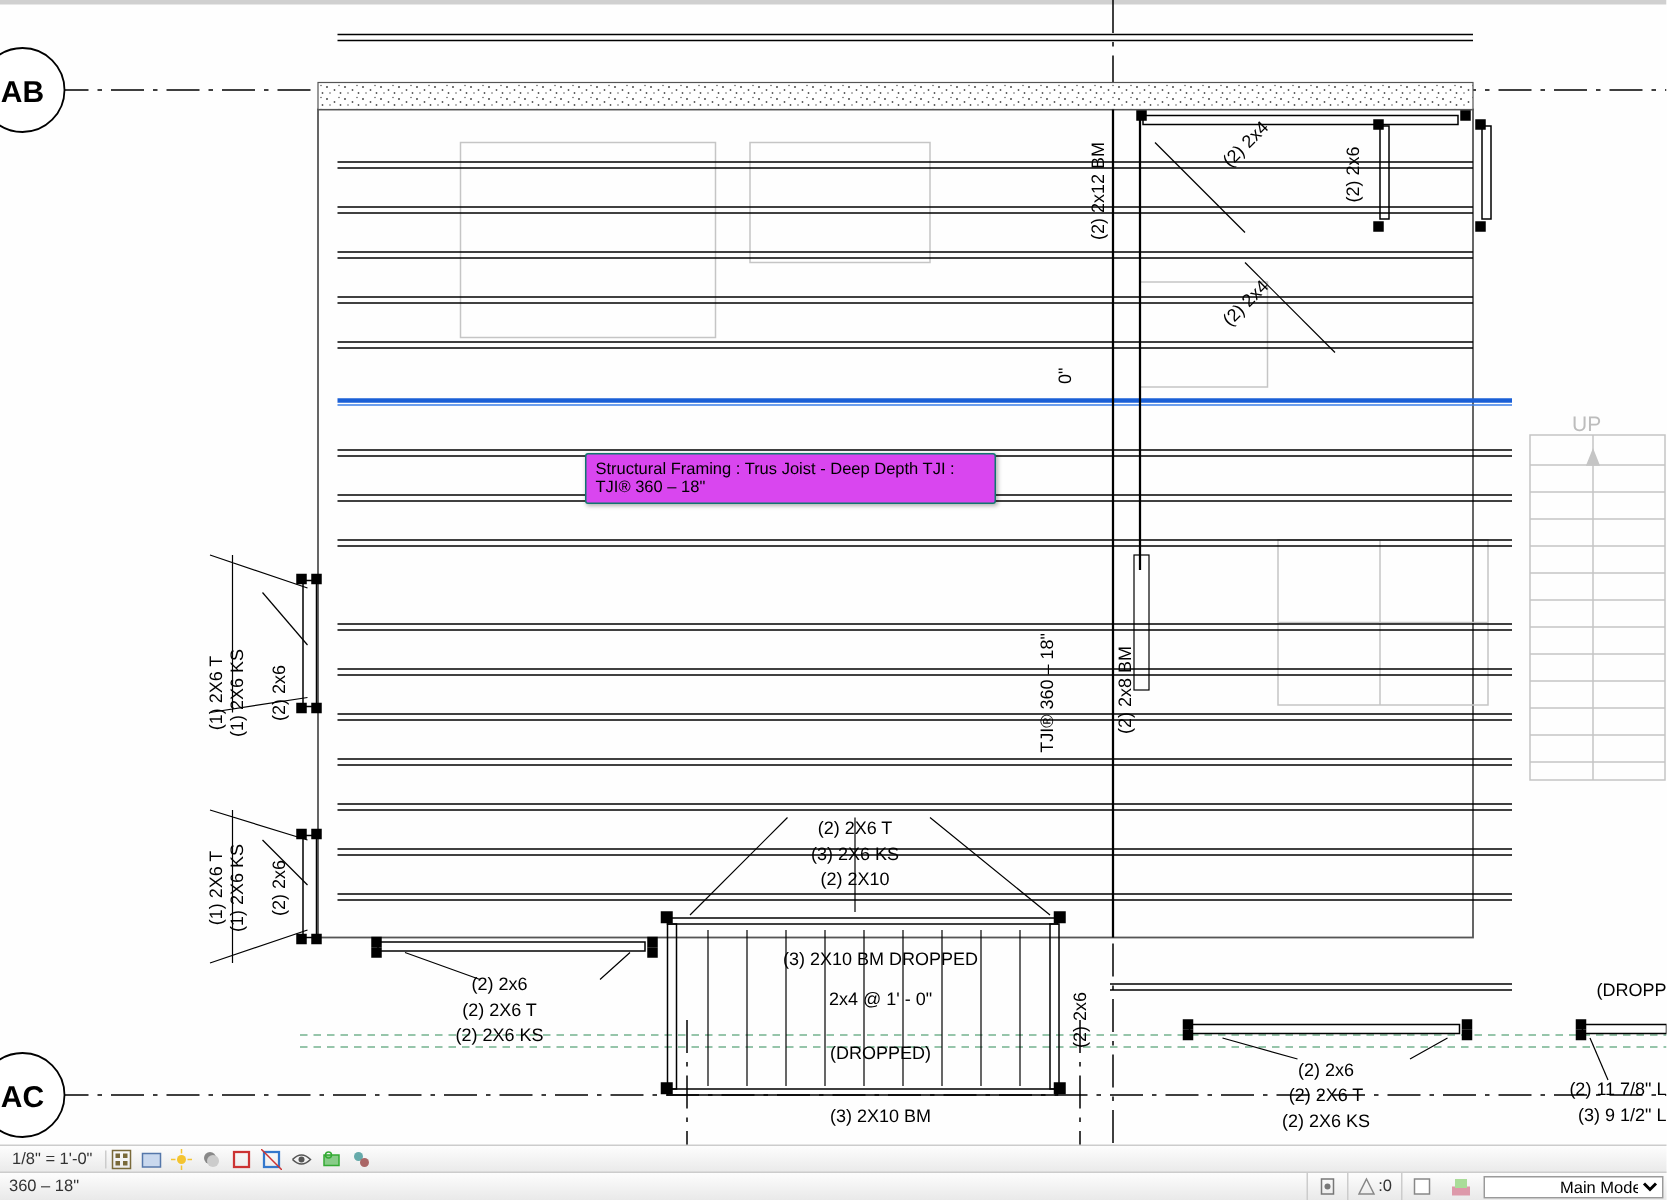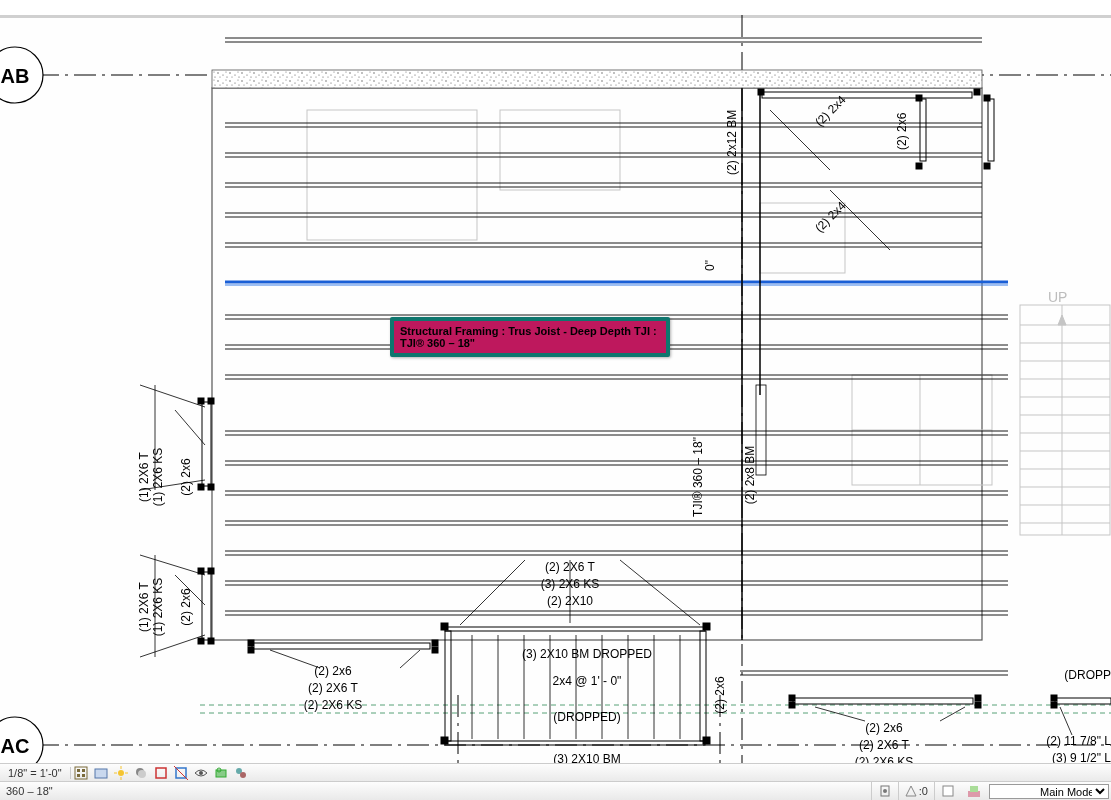--- a/index.html
+++ b/index.html
@@ -1,20 +1,20 @@
 <!DOCTYPE html>
 <html><head>
 <meta charset="utf-8">
 <style>
   html,body{margin:0;padding:0;width:1111px;height:800px;overflow:hidden;font-family:Arial,Helvetica,sans-serif;background:#fff;}
-  #canvas{position:absolute;left:0;top:15px;width:1111px;height:764px;background:#fefefe;}
+  #canvas{position:absolute;left:0;top:0;width:1111px;height:764px;background:#fefefe;}
   #canvas svg{position:absolute;left:0;top:0;}
   .member-label{font-size:12px;fill:#000;font-family:Arial;}
   .member-label-v{font-size:12px;fill:#000;font-family:Arial;}
-  .tooltip{position:absolute;background:#be185d;border:4px solid #0f766e;padding:4px 6px;font-size:11px;color:#000;max-width:260px;box-shadow:1px 1px 3px rgba(0,0,0,.3);border-radius:2px;font-weight:bold;}
+  .tooltip{position:absolute;background:#d946ef;border:1px solid #0f766e;padding:4px 6px;font-size:11px;color:#000;max-width:260px;box-shadow:1px 1px 3px rgba(0,0,0,.3);border-radius:2px;}
   #viewbar{position:absolute;left:0;bottom:18px;height:18px;width:100%;display:flex;align-items:center;background:linear-gradient(#fdfdfd,#e9e9e9);border-top:1px solid #ccc;font-size:11px;color:#333;}
   #viewbar .scale{padding:0 8px;border-right:1px solid #ccc;}
   #viewbar .icon{width:18px;height:16px;margin:0 1px;display:flex;align-items:center;justify-content:center;}
   #statusbar{position:absolute;left:0;bottom:0;height:18px;width:100%;display:flex;align-items:center;background:linear-gradient(#fdfdfd,#e9e9e9);border-top:1px solid #ccc;font-size:11px;color:#333;}
   #statusbar .msg{flex:1;padding-left:6px;}
   #statusbar .sep{border-left:1px solid #ccc;height:100%;}
   #statusbar .ctrl{padding:0 6px;display:flex;align-items:center;height:100%;}
   #statusbar select{font-size:11px;height:15px;border:1px solid #9a9a9a;background:#fff;width:120px;padding-left:46px;}
   .grid-bubble{fill:#fff;stroke:#000;stroke-width:1.2;}
   .grid-bubble-text{font-size:20px;font-weight:600;font-family:Arial;}

